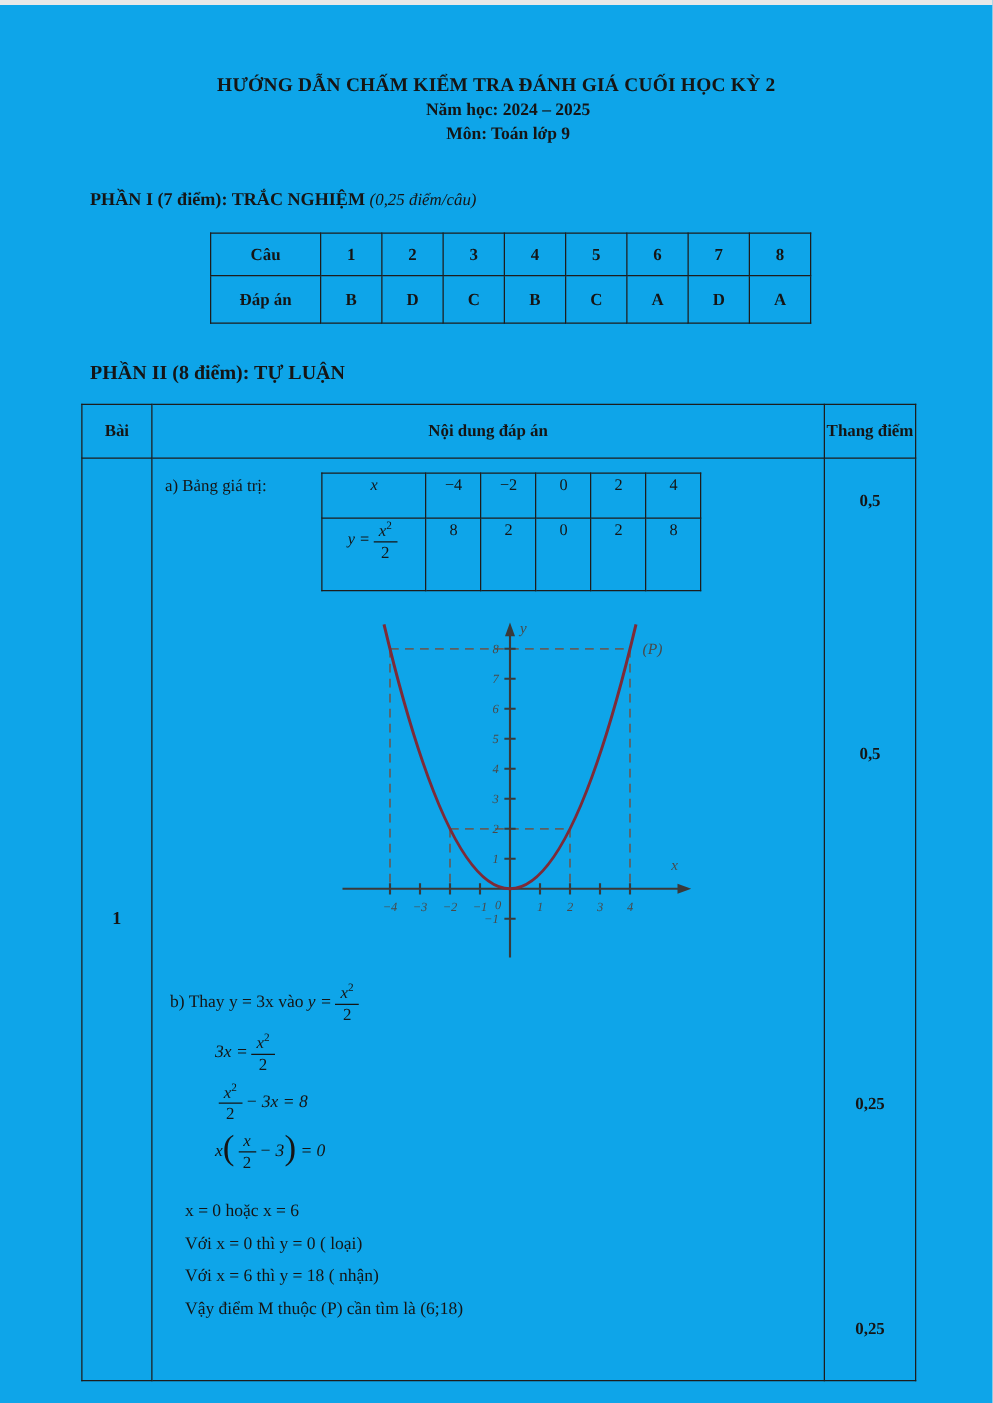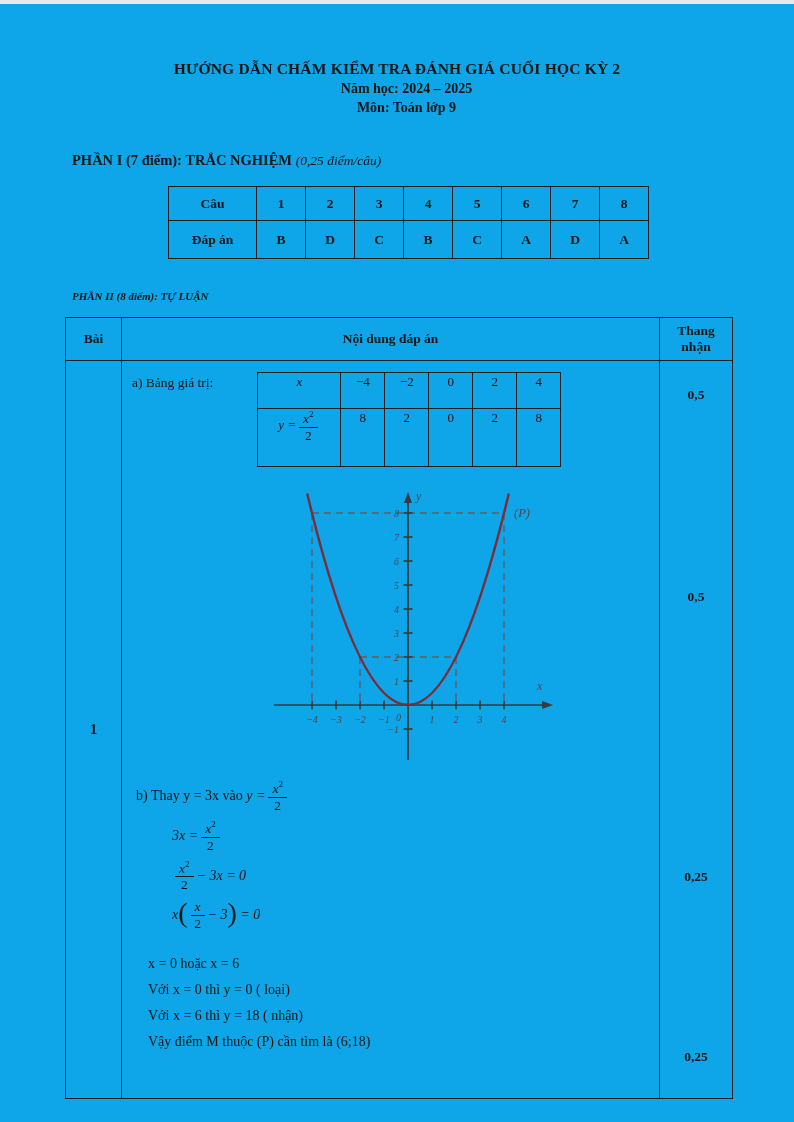--- a/index.html
+++ b/index.html
@@ -19,21 +19,21 @@
   .p-note { font-style:italic; font-size:13.5px; }
 
   table { border-collapse:collapse; }
   .mc-table { margin:17px 0 0 168px;padding-left:11px; }
   .mc-table td { border:1px solid #1d1d1d; text-align:center; font-weight:bold; font-size:13.5px; }
   .mc-table .mc-label { width:85px; }
   .mc-table .mc-cell  { width:46px; }
   .mc-table tr:nth-child(1) td { height:31px; }
   .mc-table tr:nth-child(2) td { height:35px; }
 
-  .part2-heading { margin:31px 0 0 72px; font-weight:bold; font-size:11px;font-style:italic; }
+  .part2-heading { margin:31px 0 0 72px; font-weight:bold; font-size:16px; }
 
   
   .main-table { margin:15px 0 0 65px; table-layout:fixed; }
   .main-table td { border:1px solid #1d1d1d; }
   .col-bai { width:56px; } .col-content { width:538px; } .col-score { width:73px; }
   .main-table .head td { font-weight:bold; text-align:center; font-size:13.5px; height:40px; vertical-align:middle; line-height:1.15; }
   .body-row td { height:720px; vertical-align:top; }
   .bai-cell { text-align:center; vertical-align:middle !important; font-weight:bold; font-size:14.5px; }
   .content-cell { padding:11px 6px 6px 10px; }
   .score-cell { position:relative; }
@@ -115,21 +115,21 @@
   <table class="main-table">
     <colgroup>
         <col class="col-bai">
         <col class="col-content">
         <col class="col-score">
       </colgroup>
     <tbody>
         <tr class="head">
       <td>Bài</td>
       <td>Nội dung đáp án</td>
-      <td>Thang nhận</td>
+      <td>Thang điểm</td>
     </tr>
     <tr class="body-row">
 
       <td class="bai-cell">1</td>
 
       <td class="content-cell">
 
         <div class="row-a">
           <span class="a-label">a) Bảng giá trị:</span>
           <table class="values-table">
@@ -227,21 +227,21 @@
         <div class="b-line">
           <span>b) Thay y = 3x vào</span>
           <span class="mvar">y =</span><span class="frac"><span class="fnum"><span class="mvar">x</span><sup>2</sup></span><span class="fden">2</span></span>
         </div>
 
         <div class="eq">
           <span class="mvar">3x =</span><span class="frac"><span class="fnum"><span class="mvar">x</span><sup>2</sup></span><span class="fden">2</span></span>
         </div>
 
         <div class="eq">
-          <span class="frac"><span class="fnum"><span class="mvar">x</span><sup>2</sup></span><span class="fden">2</span></span><span class="mvar">− 3x = 0</span>
+          <span class="frac"><span class="fnum"><span class="mvar">x</span><sup>2</sup></span><span class="fden">2</span></span><span class="mvar">− 3x = 8</span>
         </div>
 
         <div class="eq">
           <span class="mvar">x</span><span class="bigparen">(</span><span class="frac"><span class="fnum"><span class="mvar">x</span></span><span class="fden">2</span></span><span class="mvar">− 3</span><span class="bigparen">)</span>
           <span class="mvar">= 0</span>
         </div>
 
         <div class="results">
           <div>x = 0 hoặc x = 6</div>
           <div>Với x = 0 thì  y = 0 ( loại)</div>

